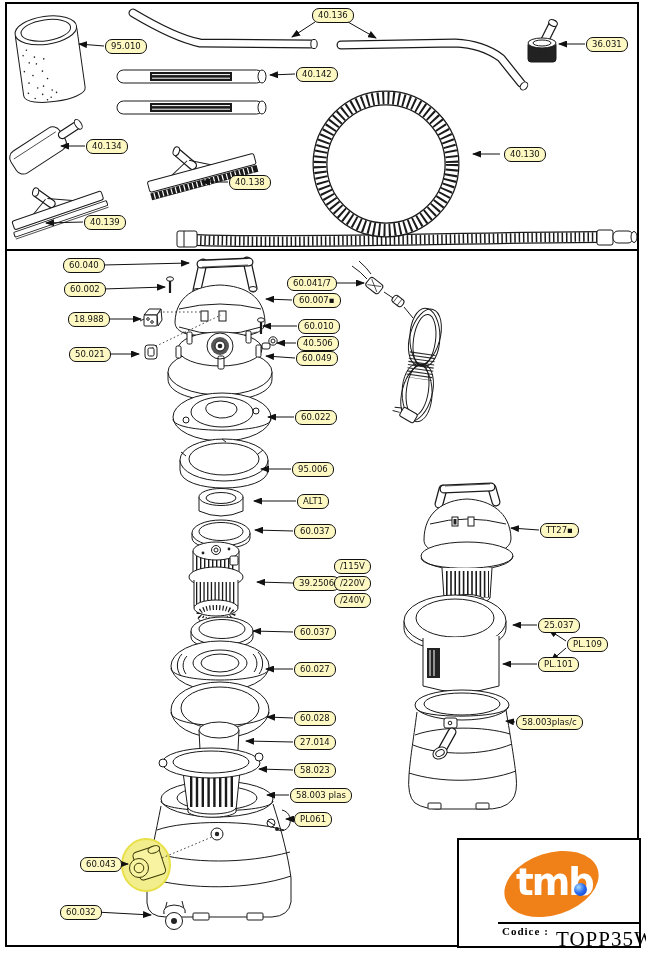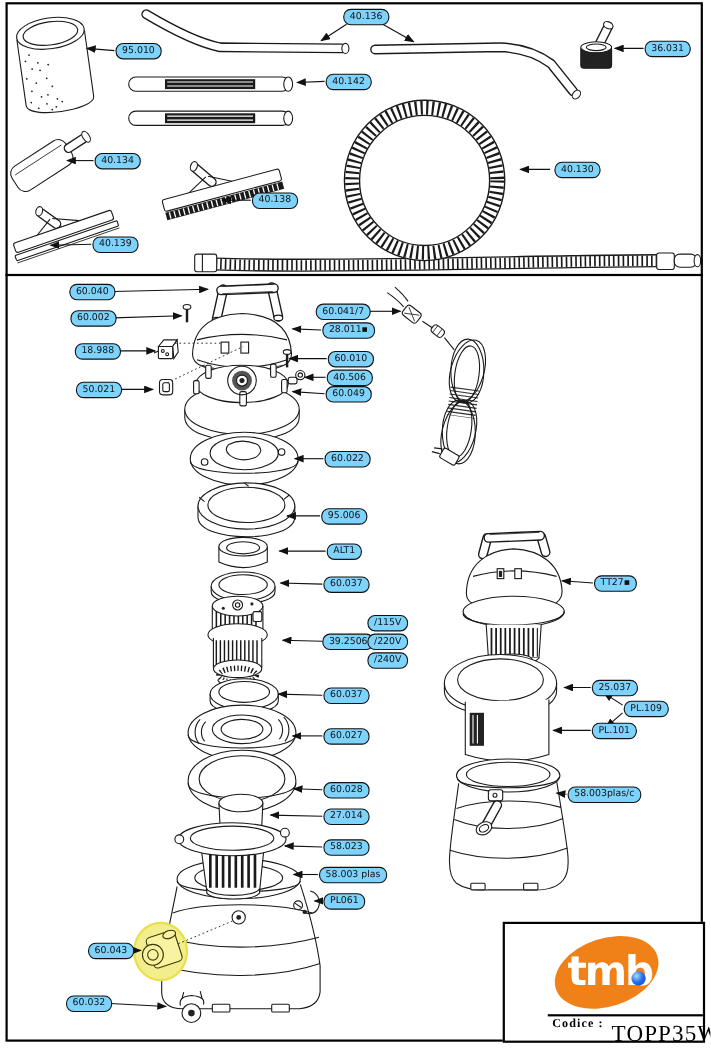--- a/index.html
+++ b/index.html
@@ -6,21 +6,21 @@
   #page {
     position:relative; width:646px; height:953px; background:#fff;
     font-family:"DejaVu Sans", sans-serif; overflow:hidden;
   }
   #art { position:absolute; left:0; top:0; }
   .frame { position:absolute; left:5px; top:2px; width:634px; height:945px;
            border:2px solid #000; box-sizing:border-box; pointer-events:none; }
   .divider { position:absolute; left:5px; top:249px; width:634px; height:2px; background:#000; }
   .pill {
     position:absolute; font-size:8.5px; line-height:11px; color:#111;
-    border:1px solid #111; border-radius:7px; background:#7dd3fc;
+    border:1px solid #111; border-radius:7px; background:#fef9c3;
     padding:1px 5px; white-space:nowrap; z-index:5;
   }
   
   .s  { fill:none; stroke:#1a1a1a; stroke-width:1; }
   .sw { fill:#fff; stroke:#1a1a1a; stroke-width:1; }
   .t9 { fill:none; stroke:#1a1a1a; stroke-width:9;  stroke-linecap:round; stroke-linejoin:round; }
   .t7 { fill:none; stroke:#fff;    stroke-width:6.5;stroke-linecap:round; stroke-linejoin:round; }
   .ld { stroke:#111; stroke-width:1; fill:none; }
   .dotl { stroke:#333; stroke-width:0.9; stroke-dasharray:1.6 2.4; fill:none; }
   .thin { stroke:#1a1a1a; stroke-width:0.7; fill:none; }
@@ -500,21 +500,21 @@
   <div class="pill" style="left:86px;top:139px">40.134</div>
   <div class="pill" style="left:504px;top:147px">40.130</div>
   <div class="pill" style="left:229px;top:175px">40.138</div>
   <div class="pill" style="left:84px;top:215px">40.139</div>
 
   <div class="pill" style="left:63px;top:258px">60.040</div>
   <div class="pill" style="left:64px;top:282px">60.002</div>
   <div class="pill" style="left:68px;top:312px">18.988</div>
   <div class="pill" style="left:69px;top:347px">50.021</div>
   <div class="pill" style="left:287px;top:276px">60.041/7</div>
-  <div class="pill" style="left:293px;top:293px">28.011▪</div>
+  <div class="pill" style="left:293px;top:293px">60.007▪</div>
   <div class="pill" style="left:298px;top:319px">60.010</div>
   <div class="pill" style="left:297px;top:336px">40.506</div>
   <div class="pill" style="left:296px;top:351px">60.049</div>
   <div class="pill" style="left:295px;top:410px">60.022</div>
   <div class="pill" style="left:292px;top:462px">95.006</div>
   <div class="pill" style="left:297px;top:494px">ALT1</div>
   <div class="pill" style="left:294px;top:524px">60.037</div>
   <div class="pill" style="left:293px;top:576px">39.2506</div>
   <div class="pill" style="left:334px;top:559px">/115V</div>
   <div class="pill" style="left:334px;top:576px">/220V</div>

